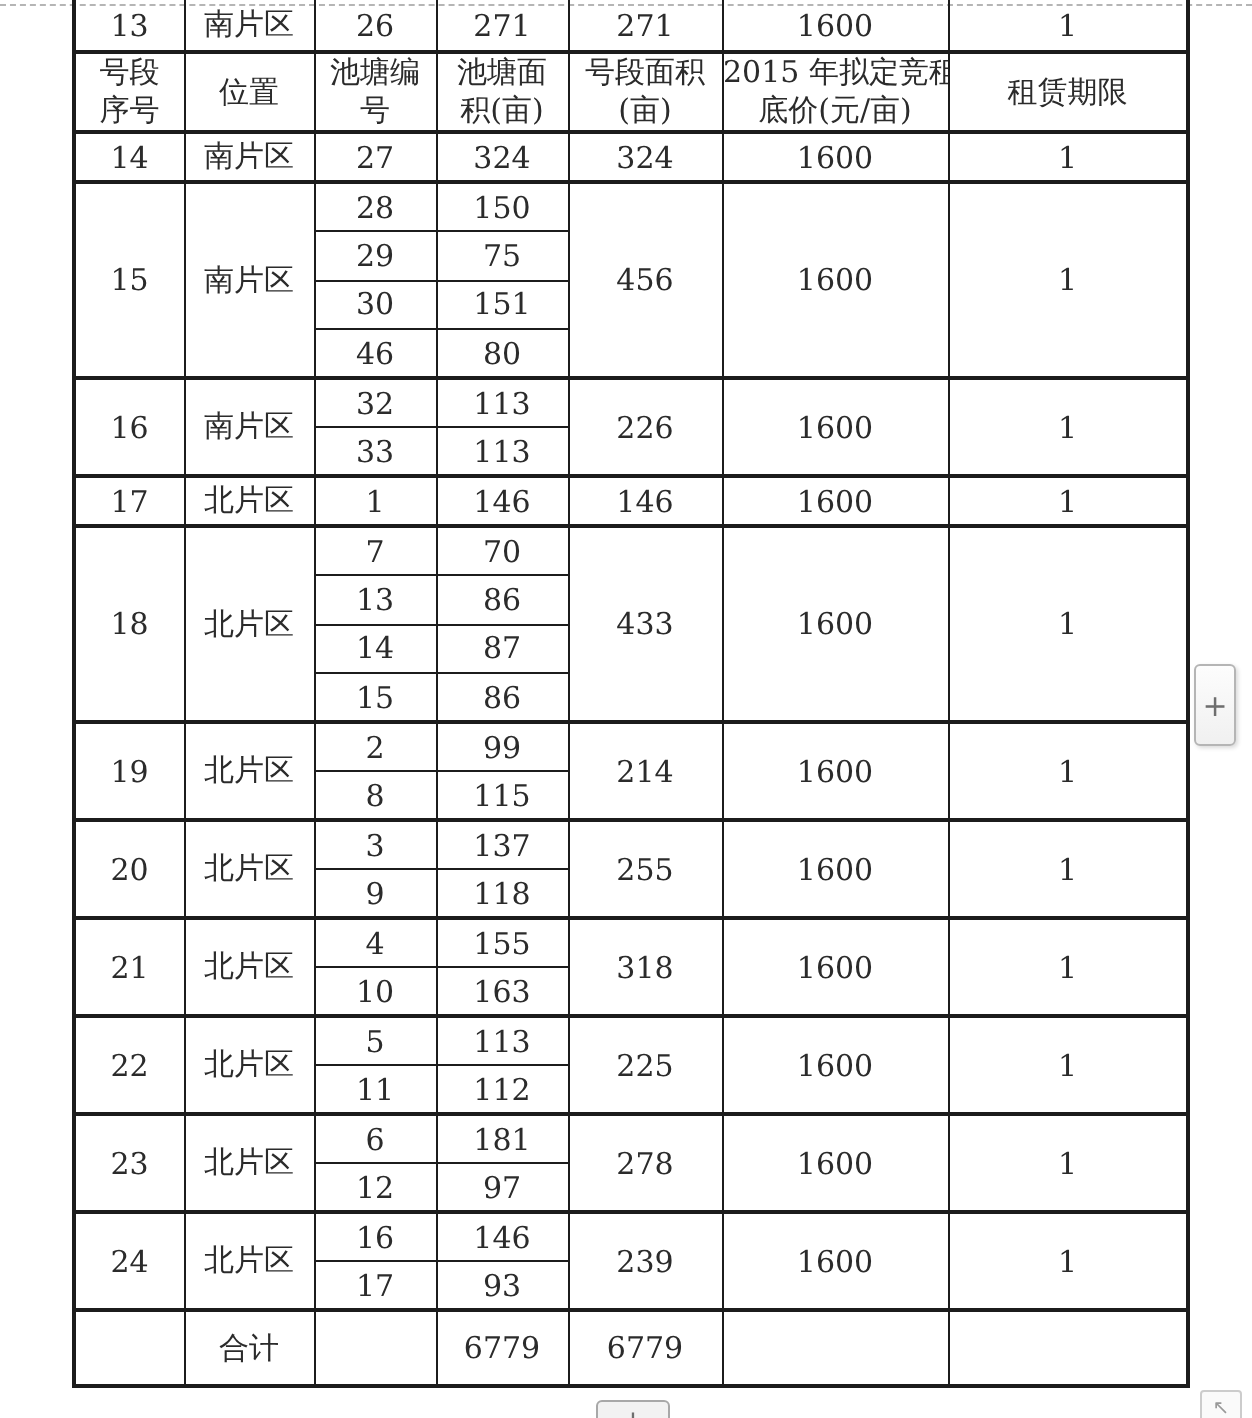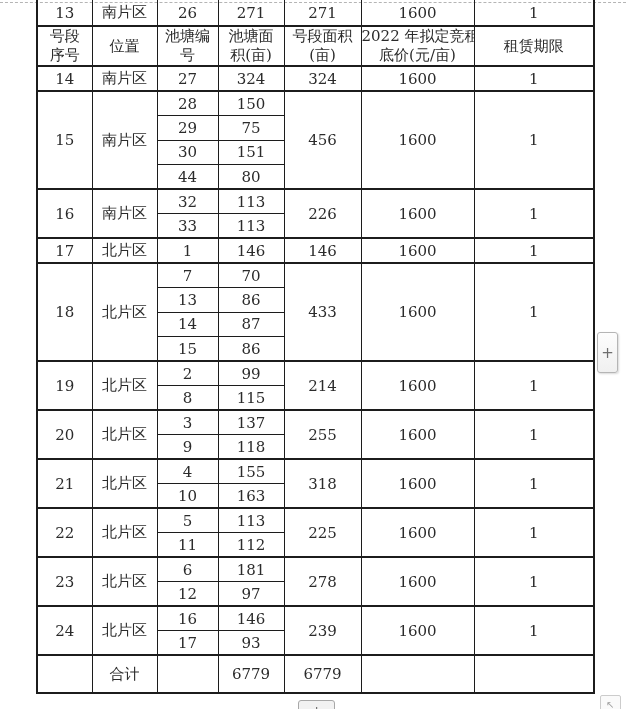--- a/index.html
+++ b/index.html
@@ -81,21 +81,21 @@
         </th>
         <th>
           <div>池塘面</div>
           <div>积(亩)</div>
         </th>
         <th>
           <div>号段面积</div>
           <div>(亩)</div>
         </th>
         <th>
-          <div>2022 年拟定竞租</div>
+          <div>2015 年拟定竞租</div>
           <div>底价(元/亩)</div>
         </th>
         <th>
           <div>租赁期限</div>
         </th>
       </tr>
       <tr class="seg-start" style="height: 25px;">
         <td>14</td>
         <td>南片区</td>
         <td>27</td>
@@ -115,21 +115,21 @@
       </tr>
       <tr style="height: 24.5px;">
         <td>29</td>
         <td>75</td>
       </tr>
       <tr style="height: 24.5px;">
         <td>30</td>
         <td>151</td>
       </tr>
       <tr style="height: 24.5px;">
-        <td>44</td>
+        <td>46</td>
         <td>80</td>
       </tr>
       <tr class="seg-start" style="height: 24.5px;">
         <td rowspan="2">16</td>
         <td rowspan="2">南片区</td>
         <td>32</td>
         <td>113</td>
         <td rowspan="2">226</td>
         <td rowspan="2">1600</td>
         <td rowspan="2">1</td>

